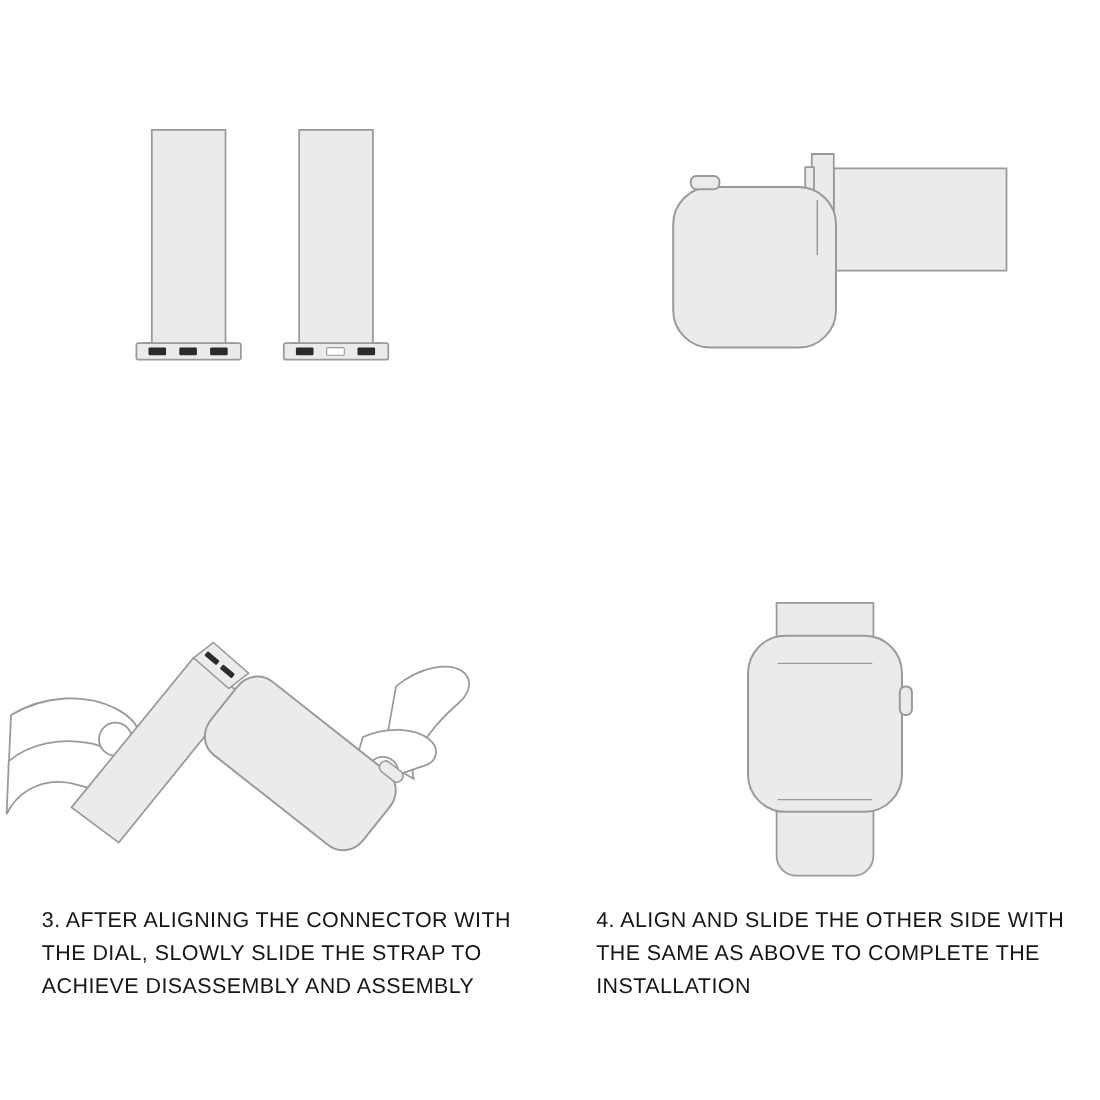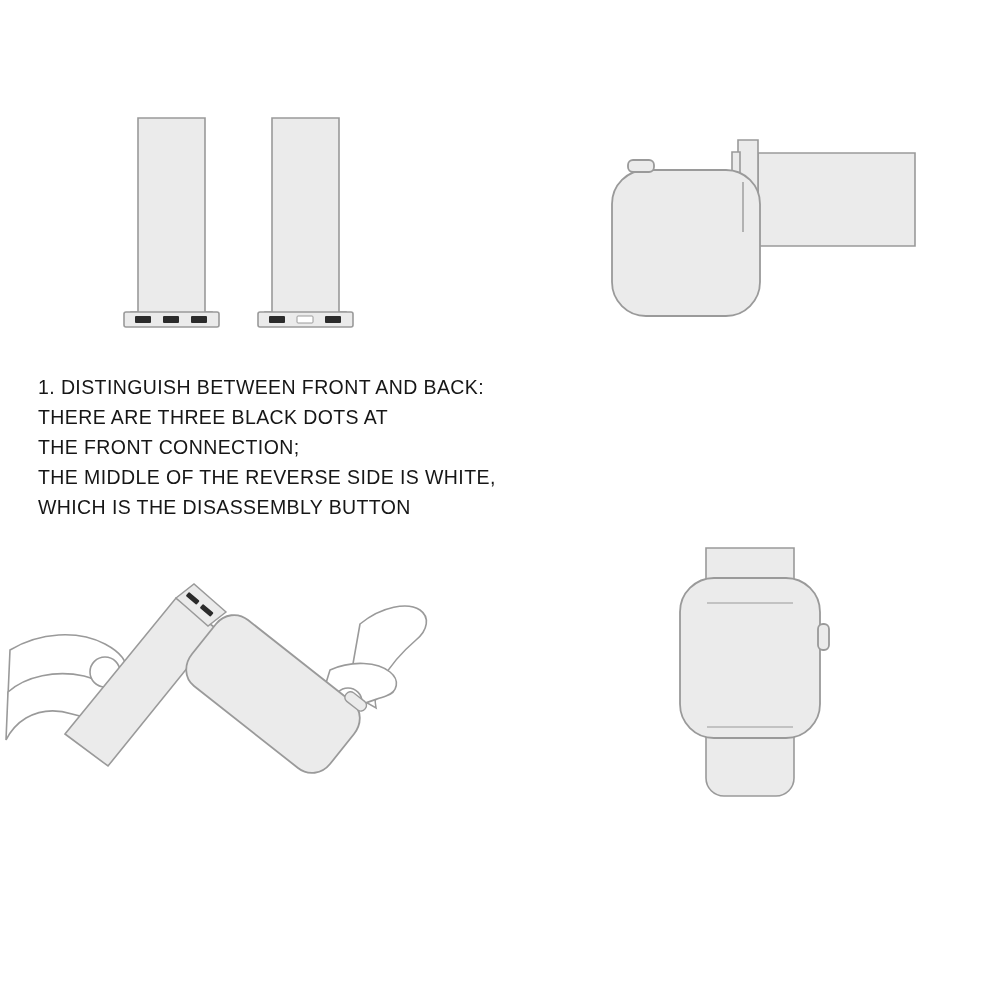--- a/index.html
+++ b/index.html
@@ -78,25 +78,20 @@
       </g>
 
       <g>
         <rect x="269" y="256" width="16" height="7" rx="1" fill="#2b2b2b"></rect>
         <rect x="297" y="256" width="16" height="7" rx="1" fill="#ffffff" stroke="#9a9a9a" stroke-width="1"></rect>
         <rect x="325" y="256" width="16" height="7" rx="1" fill="#2b2b2b"></rect>
       </g>
     </svg>
   </div>
 
-  <div class="caption" id="caption-1">1. DISTINGUISH BETWEEN FRONT AND BACK:
-     THERE ARE THREE BLACK DOTS AT
-THE FRONT CONNECTION;
-THE MIDDLE OF THE REVERSE SIDE IS WHITE,
-WHICH IS THE DISASSEMBLY BUTTON</div>
 
   <div class="panel" id="panel-2">
     <svg class="panel-art" width="500" height="300" viewBox="0 0 500 300">
 
       <g fill="#ebebeb" stroke="#9a9a9a" stroke-width="1.6">
         <path d="M258 93 L415 93 L415 186 L258 186 Z"></path>
 
         <path d="M238 80 L258 80 L258 136 L238 136 Z"></path>
         <path d="M232 92 L240 92 L240 125 L232 125 Z"></path>
       </g>
@@ -151,20 +146,23 @@
         <path d="M216 104 C224 94, 238 92, 248 100 L352 182 C362 190, 362 204, 354 214
                  L330 244 C322 254, 308 256, 298 248 L194 166 C184 158, 184 144, 192 134 Z"></path>
       </g>
 
       <g fill="#ebebeb" stroke="#9a9a9a" stroke-width="1.4">
         <rect x="344" y="176" width="24" height="11" rx="5" transform="rotate(38 356 181)"></rect>
       </g>
     </svg>
   </div>
 
+  <div class="caption" id="caption-3">3. AFTER ALIGNING THE CONNECTOR WITH
+THE DIAL, SLOWLY SLIDE THE STRAP TO
+ACHIEVE DISASSEMBLY AND ASSEMBLY</div>
 
   <div class="panel" id="panel-4">
     <svg class="panel-art" width="500" height="300" viewBox="0 0 500 300">
 
       <g fill="#ebebeb" stroke="#9a9a9a" stroke-width="1.6">
         <path d="M206 28 L294 28 L294 82 L206 82 Z"></path>
       </g>
 
       <g fill="#ebebeb" stroke="#9a9a9a" stroke-width="1.6">
         <path d="M206 208 L294 208 L294 258 C294 268, 286 276, 276 276
@@ -177,14 +175,17 @@
         <rect x="318" y="104" width="11" height="26" rx="5"></rect>
       </g>
 
       <g stroke="#9a9a9a" stroke-width="1.2" fill="none">
         <path d="M207 83 L293 83"></path>
         <path d="M207 207 L293 207"></path>
       </g>
     </svg>
   </div>
 
+  <div class="caption" id="caption-4">4. ALIGN AND SLIDE THE OTHER SIDE WITH
+THE SAME AS ABOVE TO COMPLETE THE
+INSTALLATION</div>
 
 </div>
 
 </body></html>

